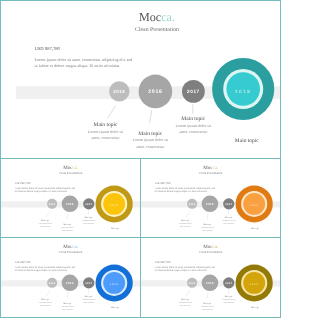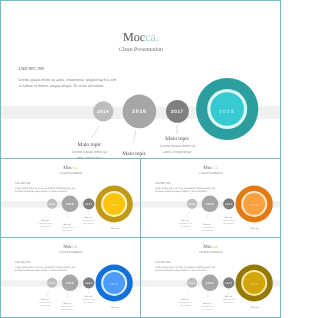--- a/index.html
+++ b/index.html
@@ -7,21 +7,21 @@
   #page{position:relative;width:281px;height:318px;background:#fff;}
   .border-line{position:absolute;background:#76bcbd;}
   .slide{position:absolute;overflow:hidden;background:#fff;}
   .slide-inner{transform-origin:0 0;opacity:0.999;}
   .slide svg{display:block;}
 </style>
 </head>
 <body>
 
 <div id="page">
-    <div class="slide" style="left: 0px; top: 0px; width: 293px; height: 159px; margin-top: 20px;">
+    <div class="slide" style="left: 16px; top: 0px; width: 293px; height: 159px;">
       <div class="slide-inner" style="width: 281px; height: 159px; transform-origin: 0px 0px; transform: scale(1, 1);">
         <svg xmlns="http://www.w3.org/2000/svg" viewBox="0 0 281 159" width="281" height="159">
           <rect x="0" y="0" width="281" height="159" fill="#ffffff"></rect>
           <rect x="0" y="86.2" width="281" height="12.7" fill="#f0f0f0"></rect>
           <text x="141" y="21.4" text-anchor="middle" font-family="Liberation Serif, serif" font-size="12.10" fill="#575757">Moc<tspan fill="#9ed5d2">ca.</tspan></text>
           <text x="141" y="31" text-anchor="middle" font-family="Liberation Serif, serif" font-size="5.85" fill="#6e6e6e">Clean Presentation</text>
           <text x="18.5" y="50.2" font-family="Liberation Serif, serif" font-size="4.60" fill="#5a5a5a">USD 987,780</text>
           <text x="18.5" y="61" font-family="Liberation Serif, serif" font-size="4.10" fill="#7a7a7a">Lorem ipsum dolor sit amet, consectetur adipiscing elit, sed</text>
           <text x="18.5" y="66.8" font-family="Liberation Serif, serif" font-size="4.10" fill="#7a7a7a">ut labore et dolore magna aliqua. Ut enim ad minim.</text>
           <line x1="99.5" y1="105.7" x2="91.4" y2="118.5" stroke="#cfcfcf" stroke-width="0.7"></line>

